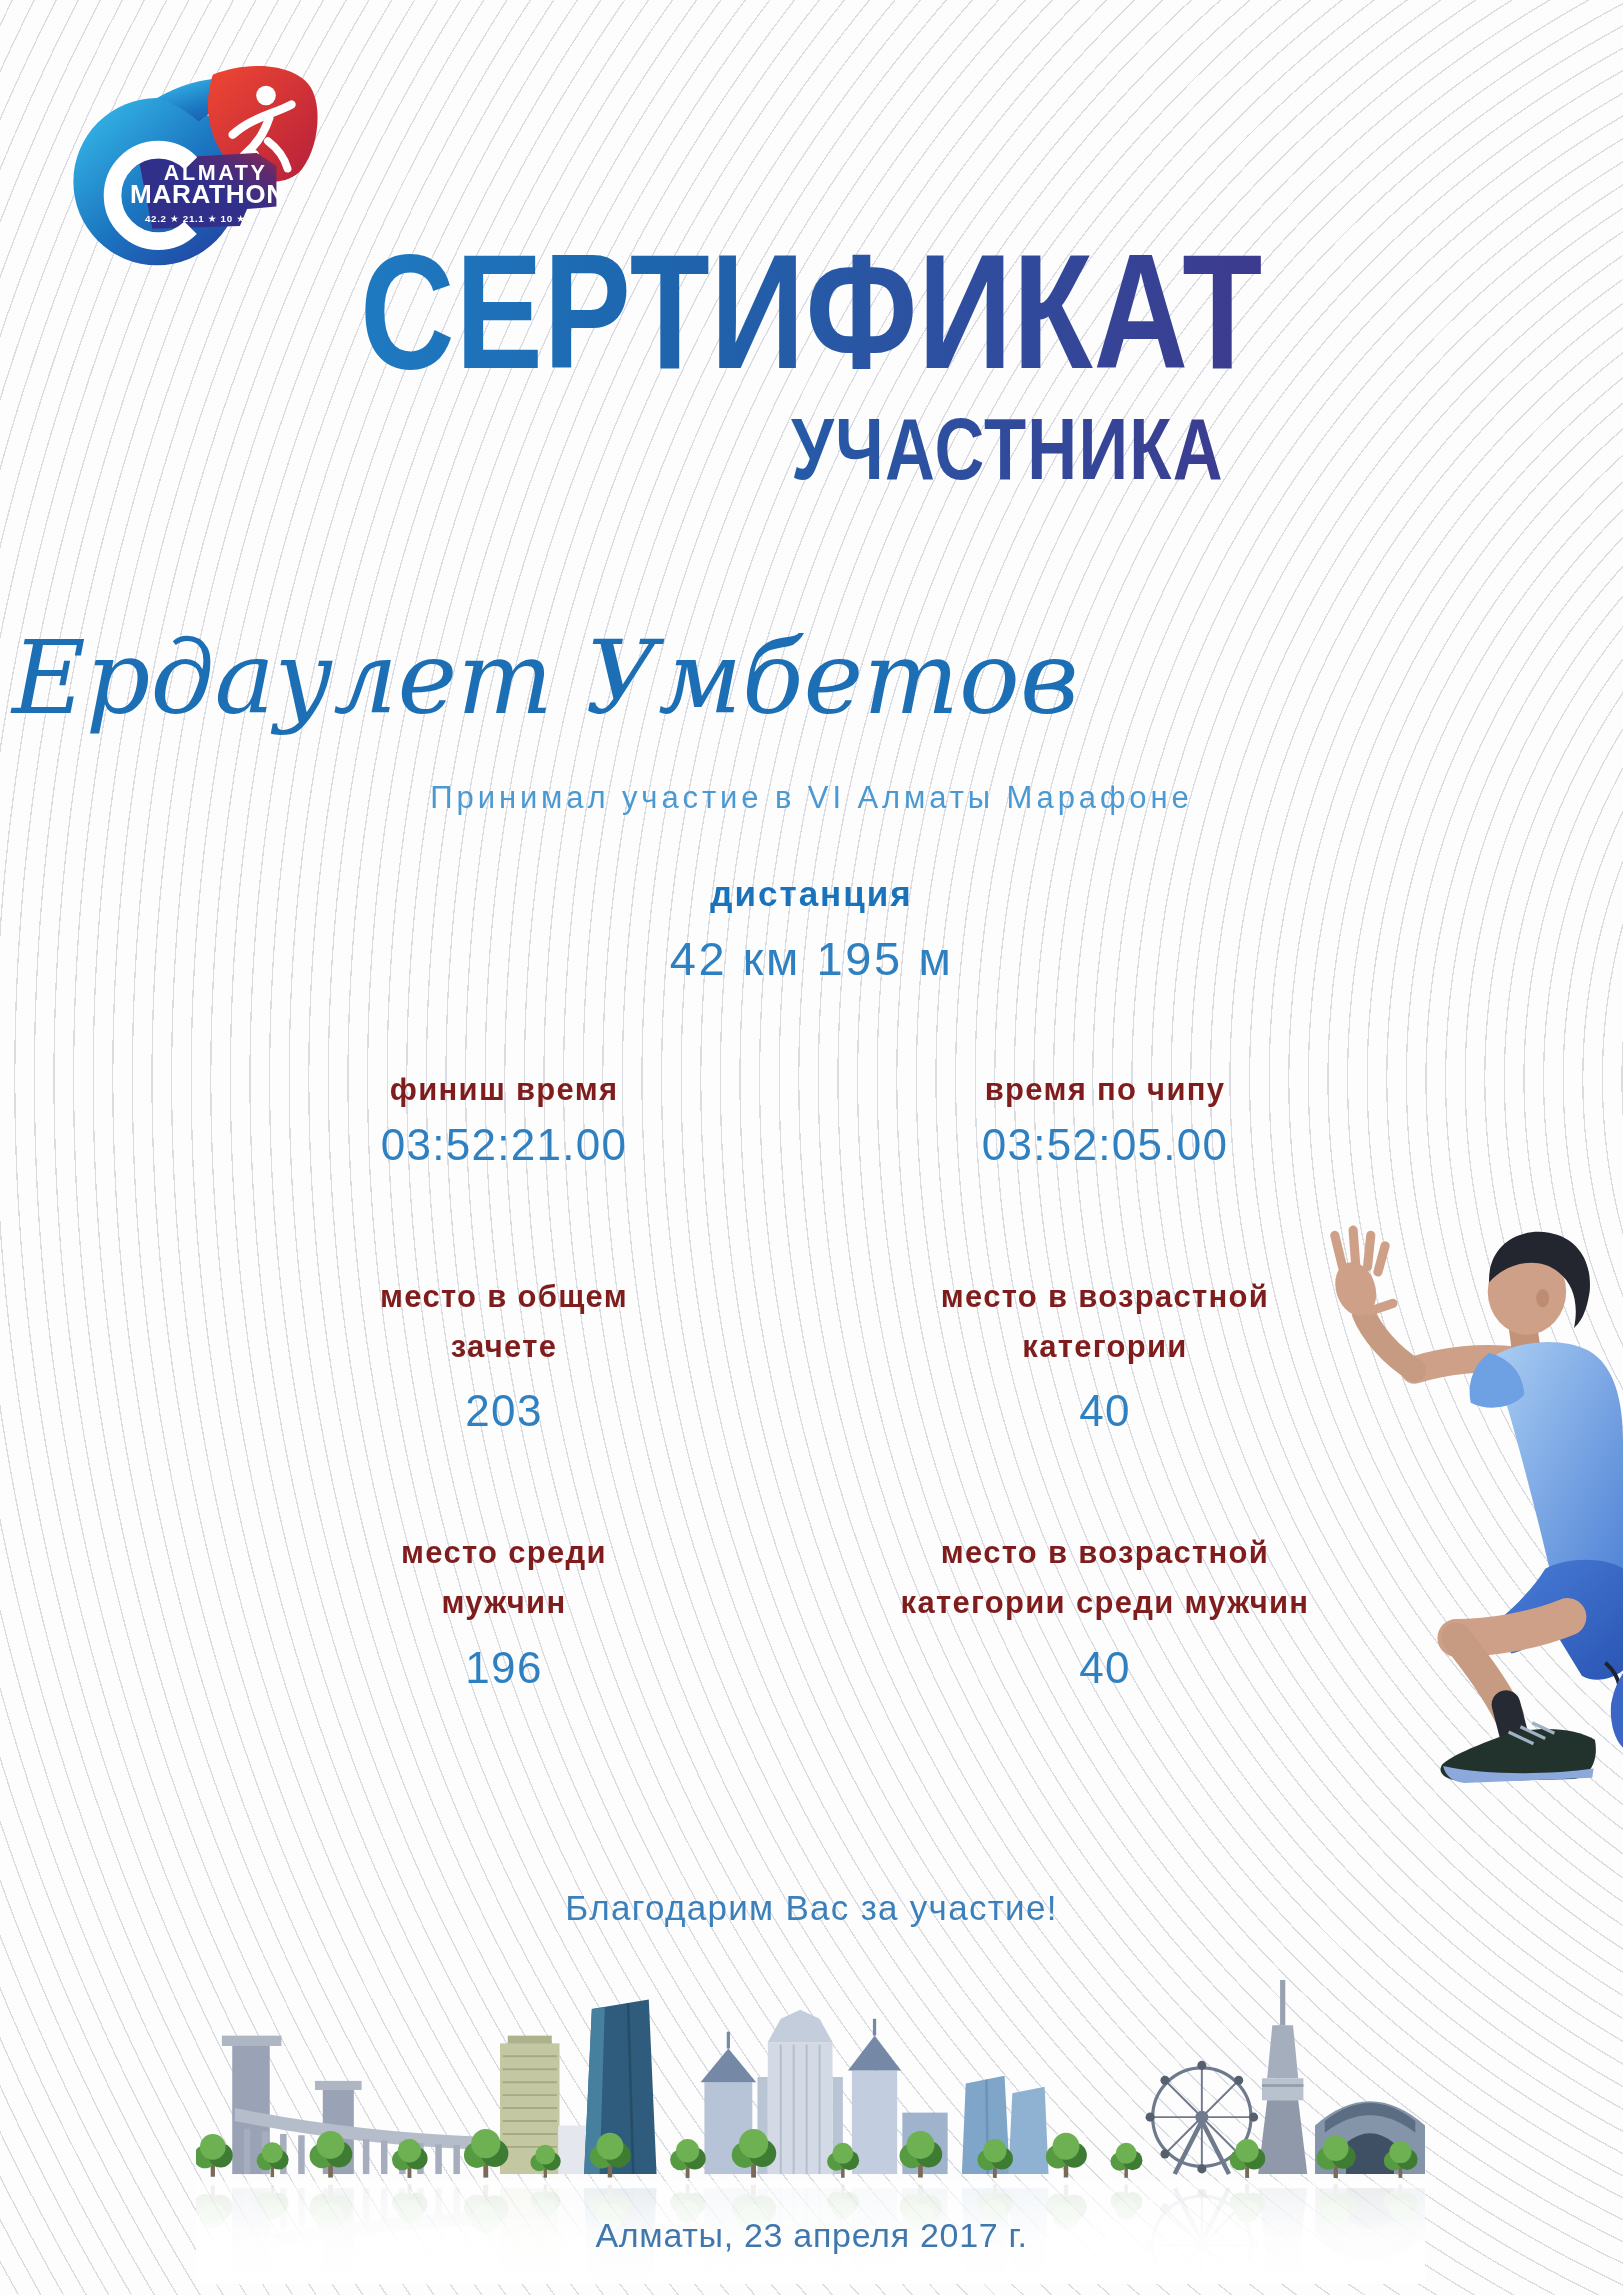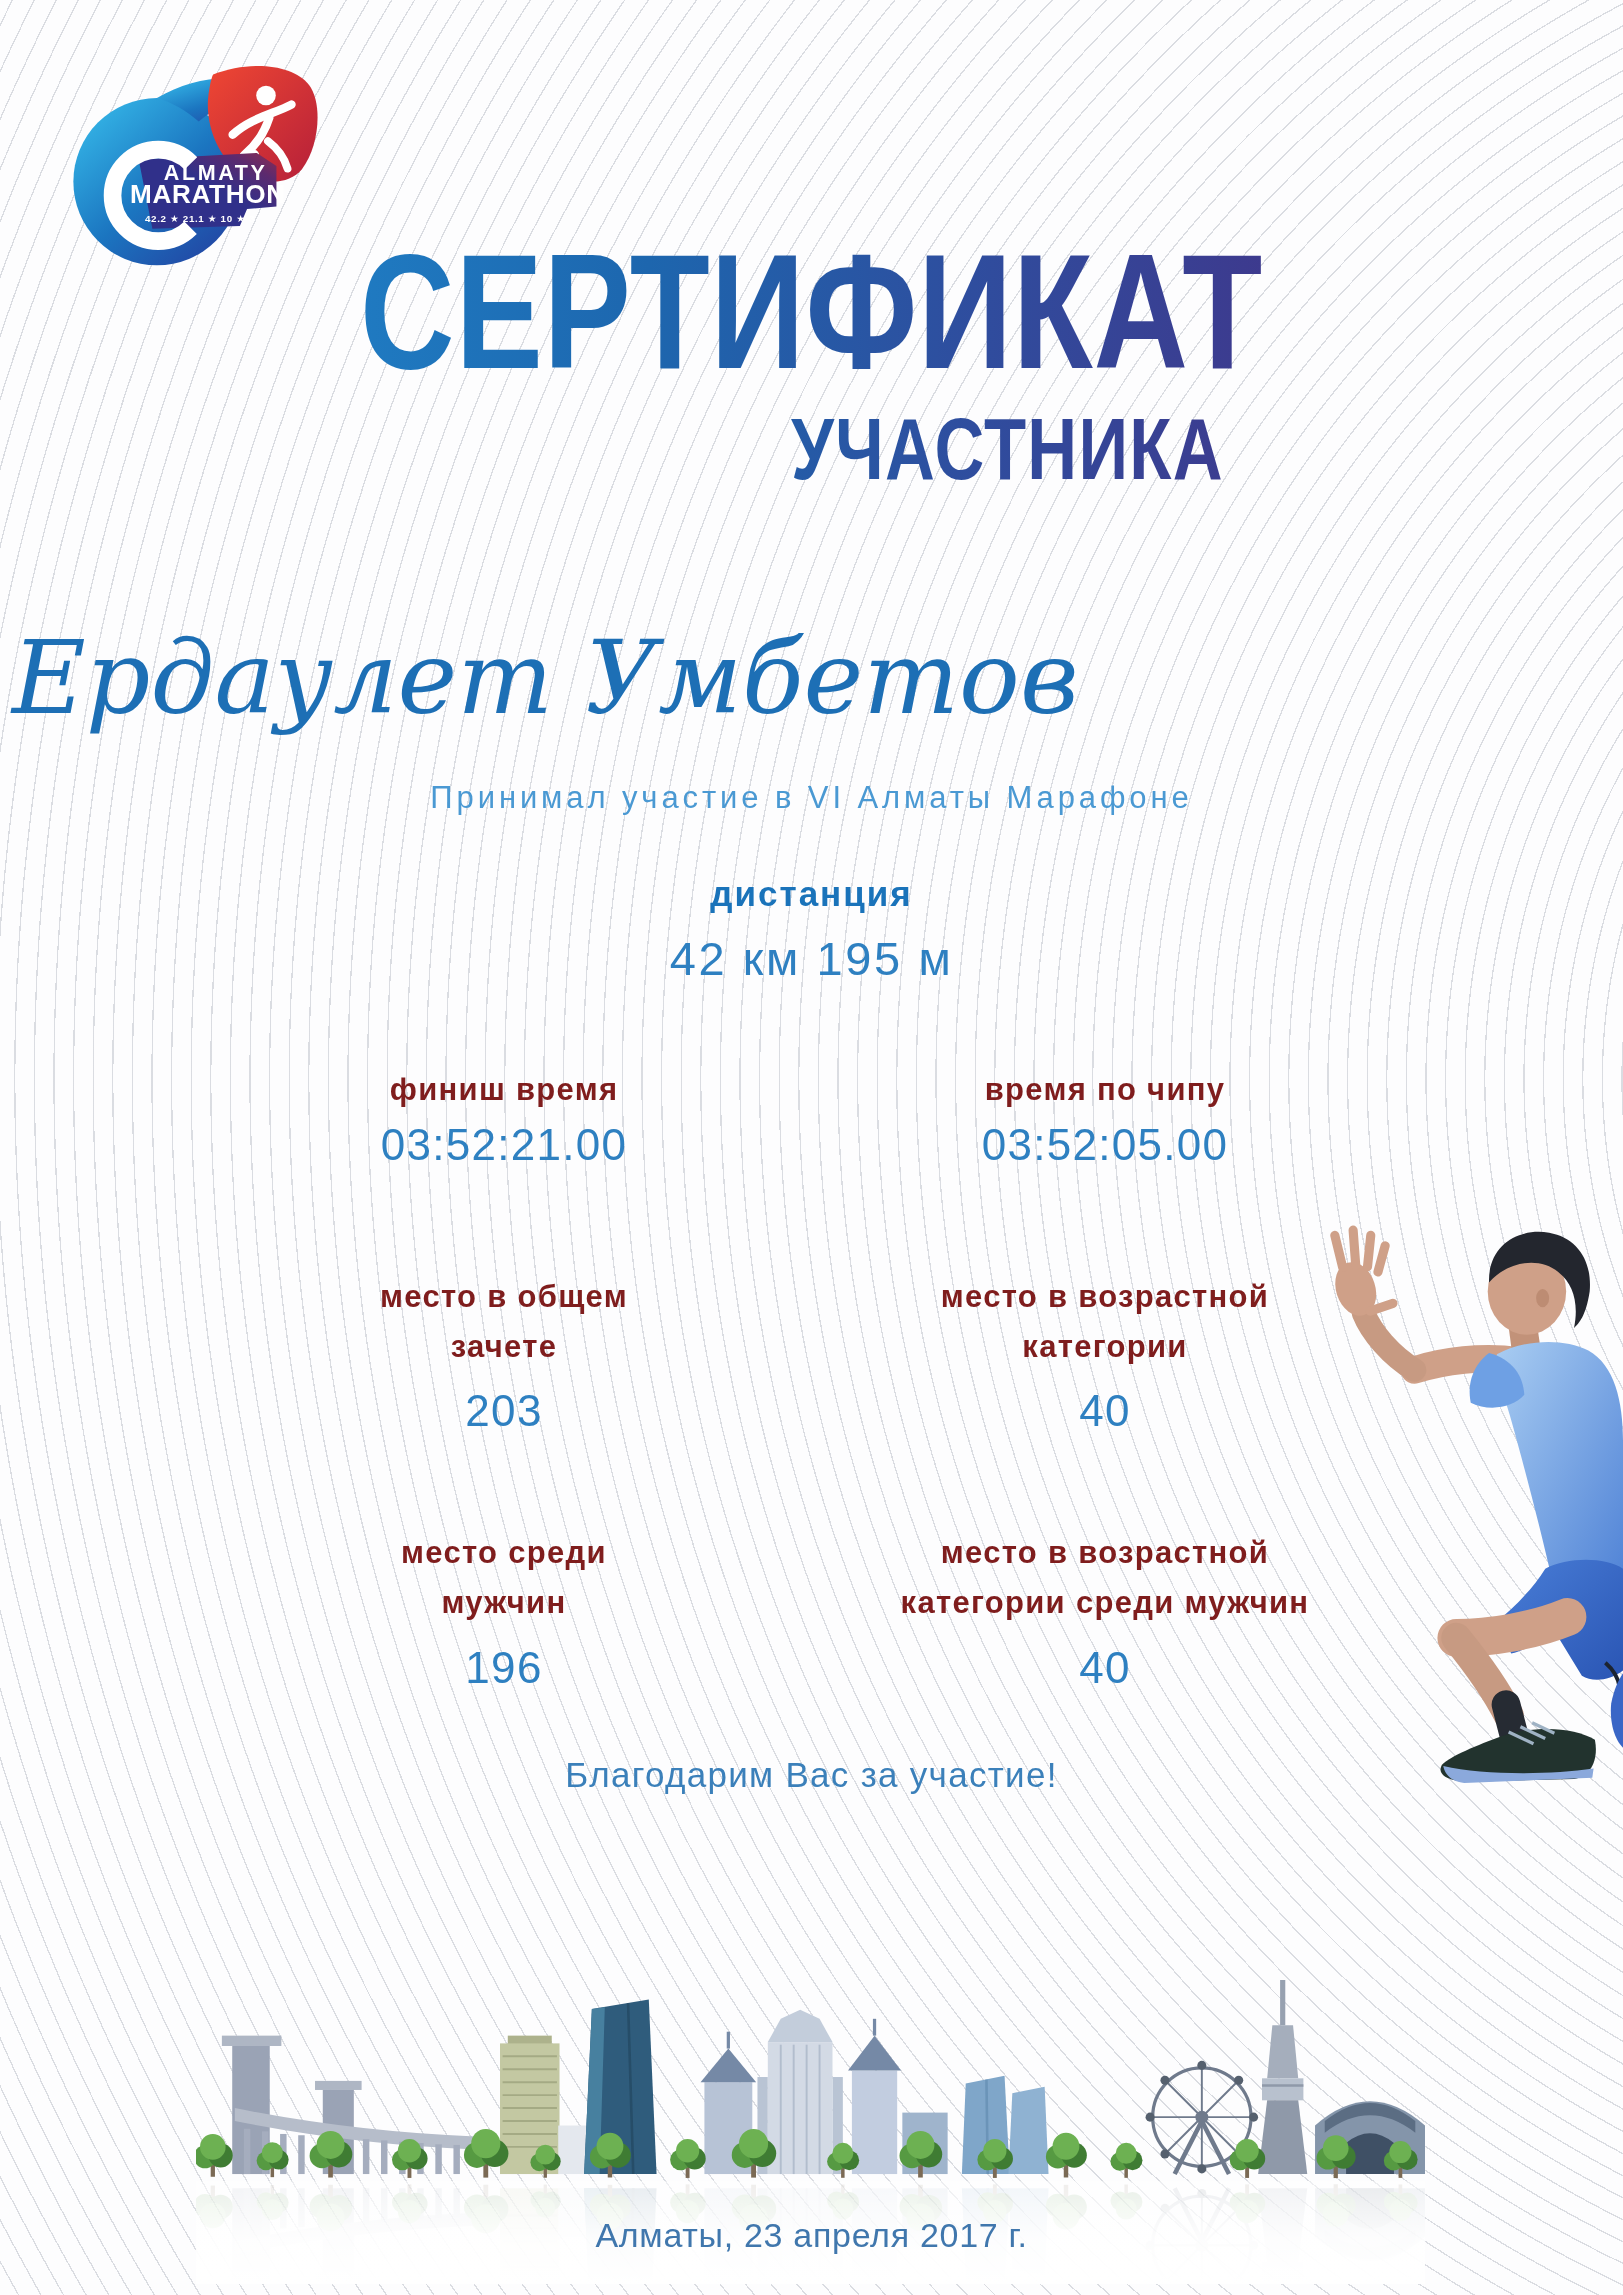--- a/index.html
+++ b/index.html
@@ -42,21 +42,21 @@
   .dist-value{position:absolute;top:931px;left:0;width:100%;text-align:center;
     font-size:47px;letter-spacing:2.6px;color:#2e80c1;z-index:3;}
 
   .stat-label{position:absolute;width:654px;text-align:center;z-index:3;
     font-size:31px;font-weight:bold;letter-spacing:1.3px;color:#7f1d1d;line-height:1.62;white-space:pre-line;}
   .stat-value{position:absolute;width:654px;text-align:center;z-index:3;
     font-size:44px;letter-spacing:1.3px;color:#2e80c1;}
   .col-l{left:177px;}
   .col-r{left:778px;}
 
-  .thanks{position:absolute;top:1755px;left:0;width:100%;text-align:center;
+  .thanks{position:absolute;top:1888px;left:0;width:100%;text-align:center;
     font-size:35px;letter-spacing:1.3px;color:#3b80ba;z-index:3;}
 
   .skyline{position:absolute;left:196px;top:1980px;width:1229px;z-index:1;}
   .skyline svg{width:100%;height:auto;display:block;}
 
   .runner{position:absolute;right:0;top:1205px;width:330px;height:592px;z-index:2;}
   .runner svg{width:100%;height:100%;display:block;}
 
   .footer-date{position:absolute;top:2216px;left:0;width:100%;text-align:center;
     font-size:34px;letter-spacing:0.7px;color:#4077ad;z-index:5;}

